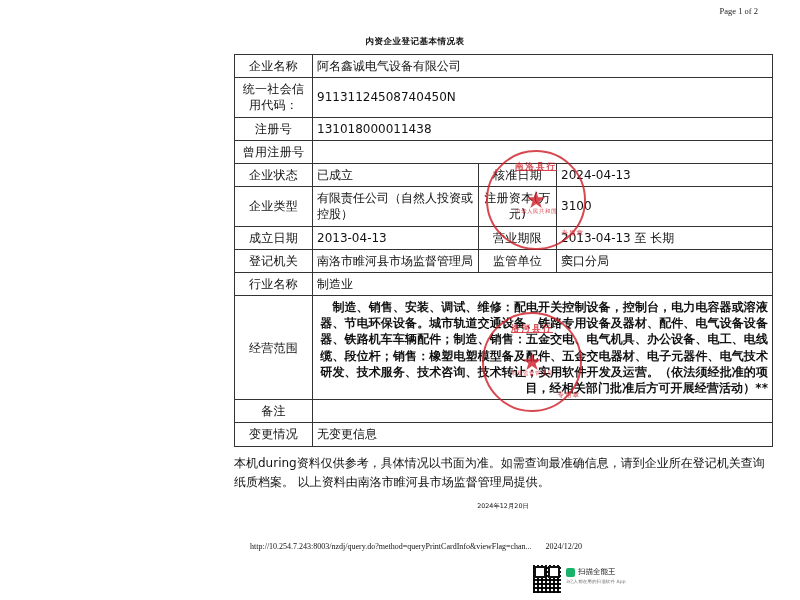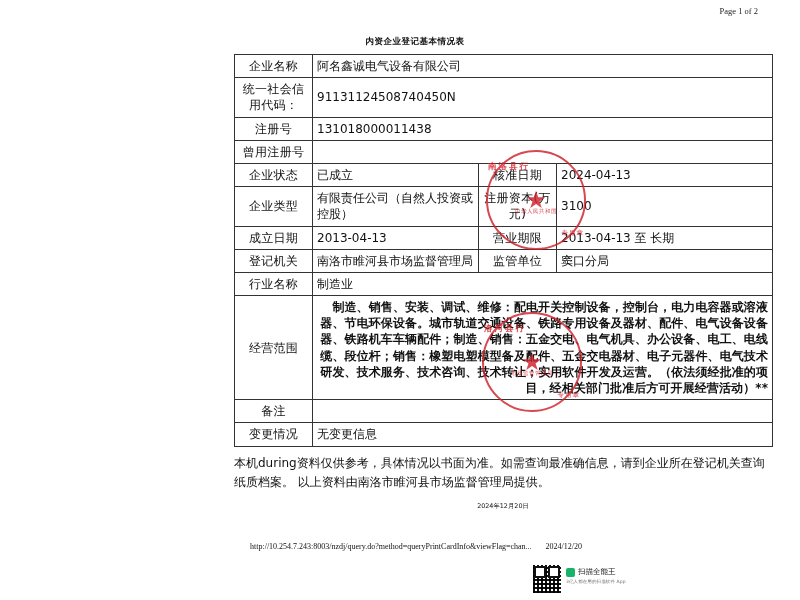--- a/index.html
+++ b/index.html
@@ -119,24 +119,25 @@
     top: 50%;
     transform: translate(-50%, -50%);
     font-size: 24px;
     line-height: 1;
     color: #d0202a;
   }
   .seal-top-text {
     position: absolute;
     width: 100%;
     top: 9px;
-    text-align: left;
+    text-align: center;
     font-size: 8.5px;
     letter-spacing: 2px;
     font-weight: bold;
+    text-decoration: underline;
   }
   .seal-bottom-text {
     position: absolute;
     width: 100%;
     bottom: 10px;
     text-align: right;
     font-size: 6.5px;
     letter-spacing: 1px;
   }
   .seal-mid-text {

